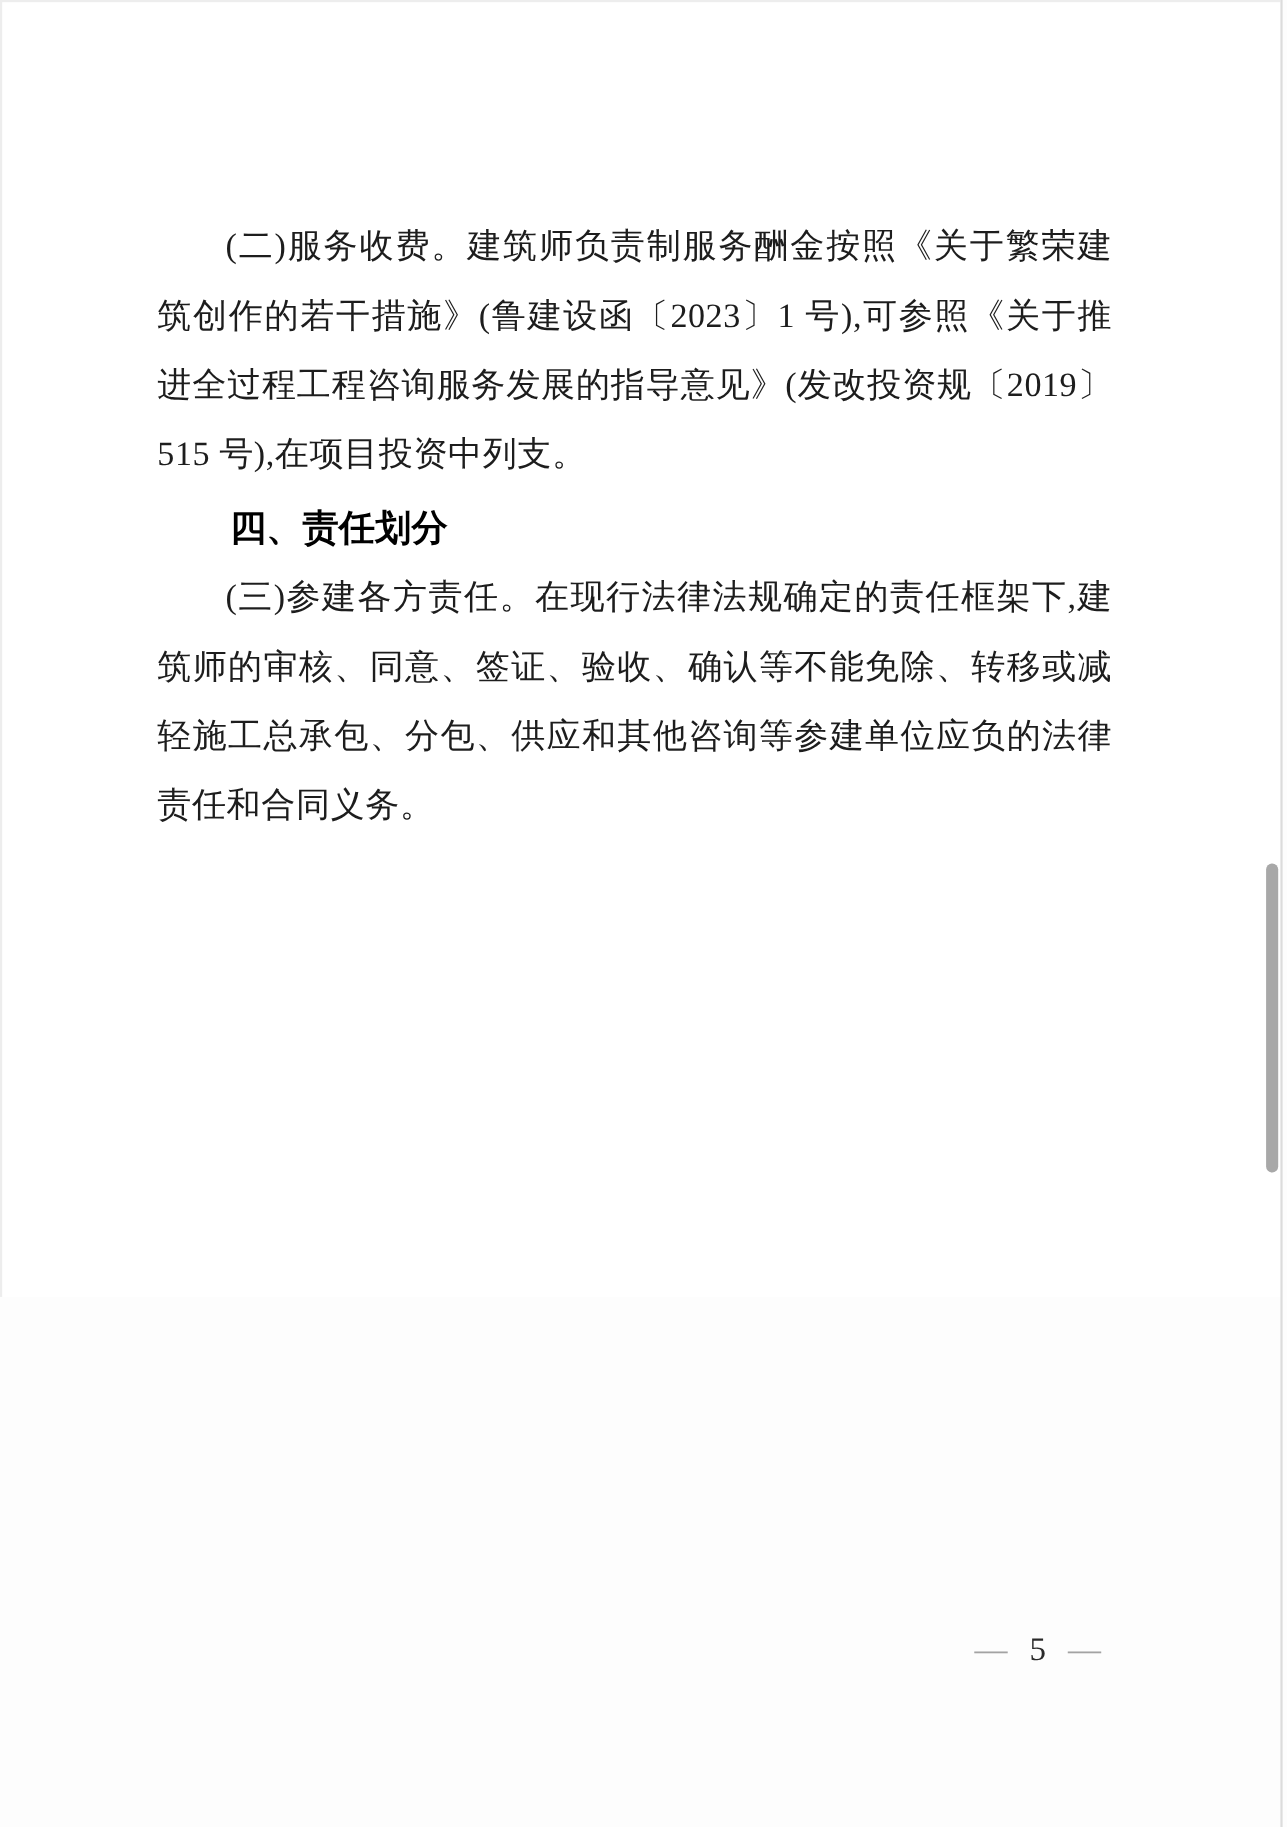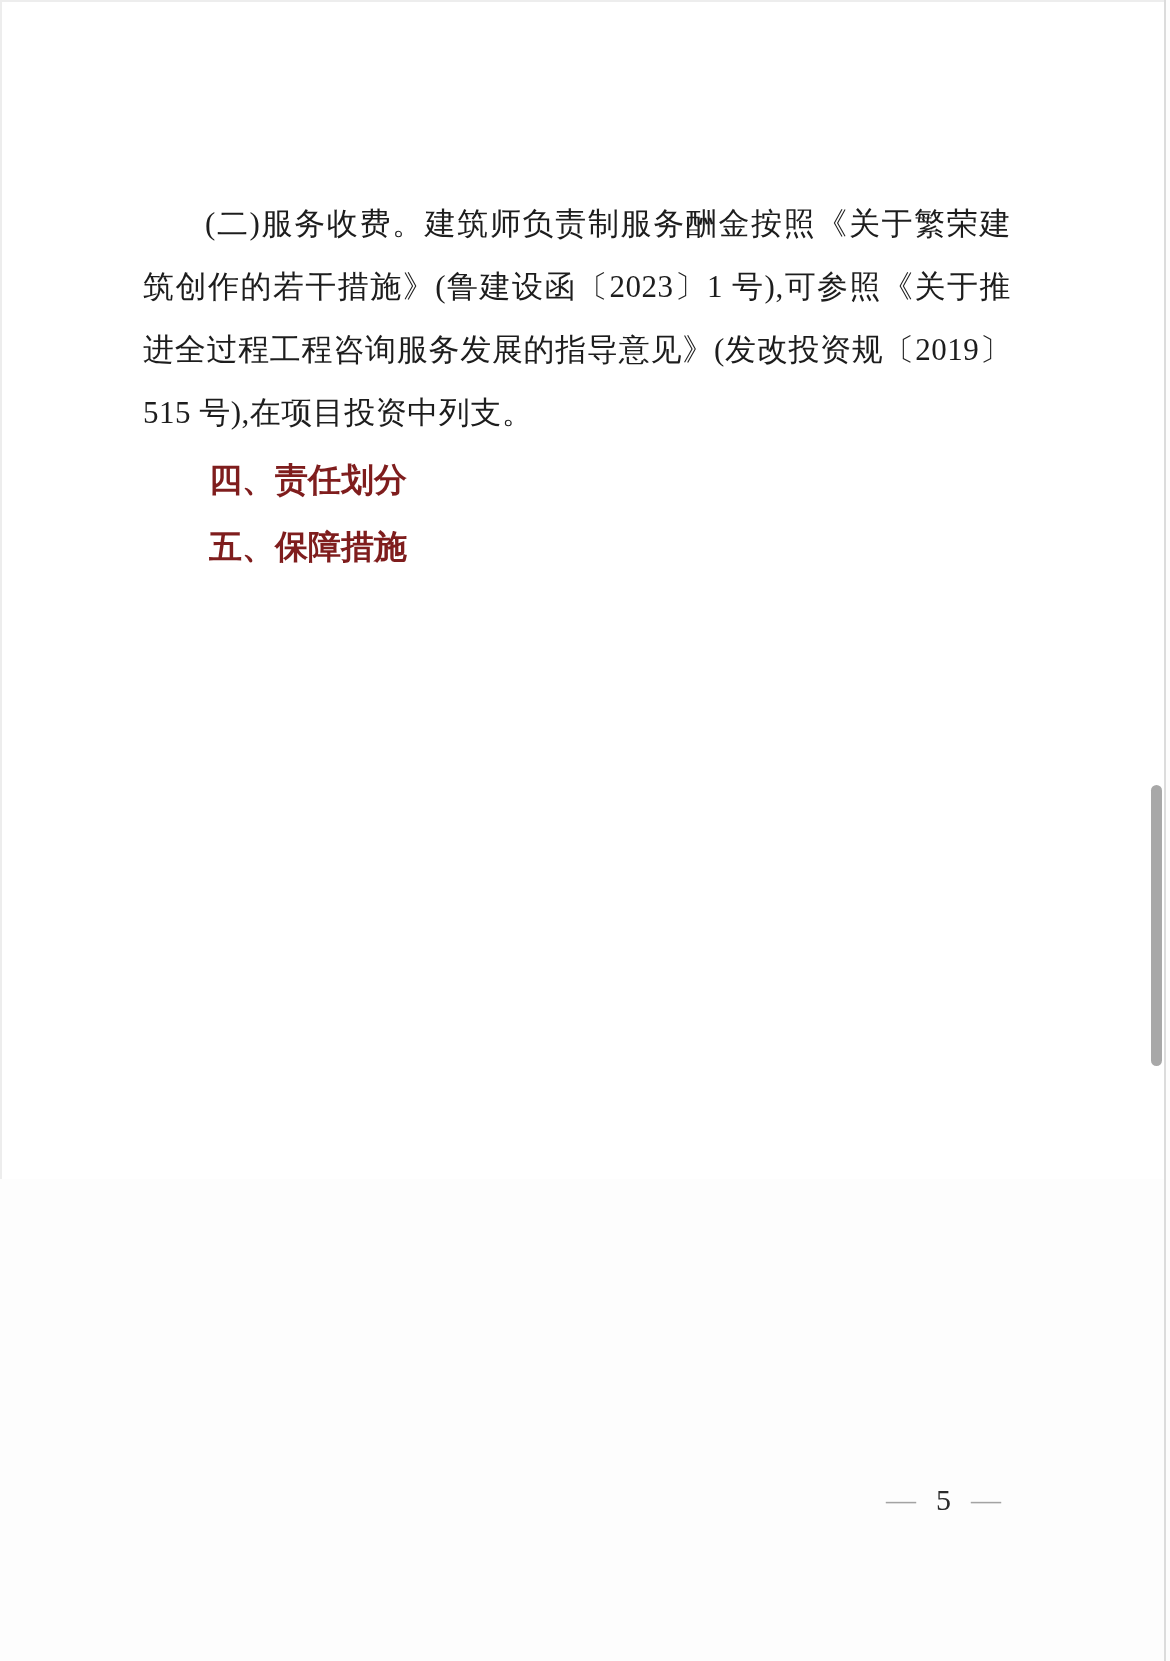--- a/index.html
+++ b/index.html
@@ -54,21 +54,21 @@
     text-indent: 2em;
     letter-spacing: 0.5px;
     font-family: "Liberation Serif", "DejaVu Serif", serif;
   }
   h2.heading {
     margin: 4px 0 0 0;
     font-size: 33px;
     line-height: 63px;
     font-weight: bold;
     text-indent: 2em;
-    color: #7f1d1d;
+    color: #000000;
     font-family: "Liberation Sans", "DejaVu Sans", sans-serif;
   }
   .footer {
     position: absolute;
     left: 0;
     top: 1466px;
     width: 1009px;
     text-align: right;
     padding-right: 10px;
     box-sizing: border-box;
@@ -95,21 +95,21 @@
   }
 </style>
 </head>
 <body>
 
 <div class="viewport">
   <div class="page">
     <div class="content">
       <p class="body">(二)服务收费。建筑师负责制服务酬金按照《关于繁荣建筑创作的若干措施》(鲁建设函〔2023〕1 号),可参照《关于推进全过程工程咨询服务发展的指导意见》(发改投资规〔2019〕515 号),在项目投资中列支。</p>
       <h2 class="heading">四、责任划分</h2>
-      <h2 class="heading">五、保障措施</h2>
+      <p class="body">(三)参建各方责任。在现行法律法规确定的责任框架下,建筑师的审核、同意、签证、验收、确认等不能免除、转移或减轻施工总承包、分包、供应和其他咨询等参建单位应负的法律责任和合同义务。</p>
     </div>
     <div class="footer">
       <span class="dash">—</span><span class="num">5</span><span class="dash">—</span>
     </div>
   </div>
   <div class="page-edge"></div>
   <div class="scrollbar-thumb"></div>
 </div>
 
 </body></html>

